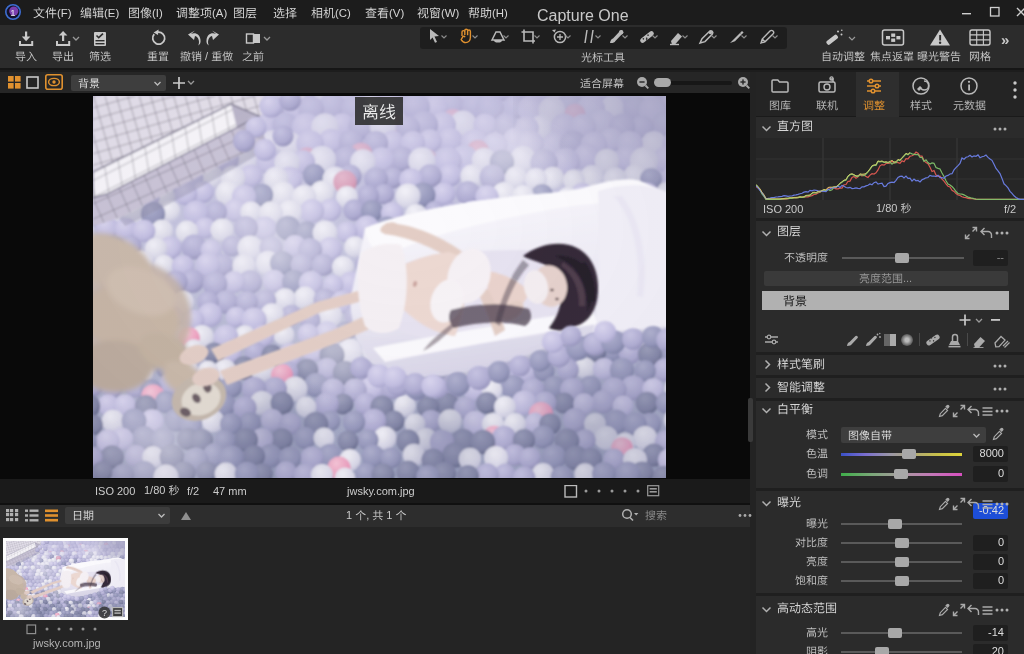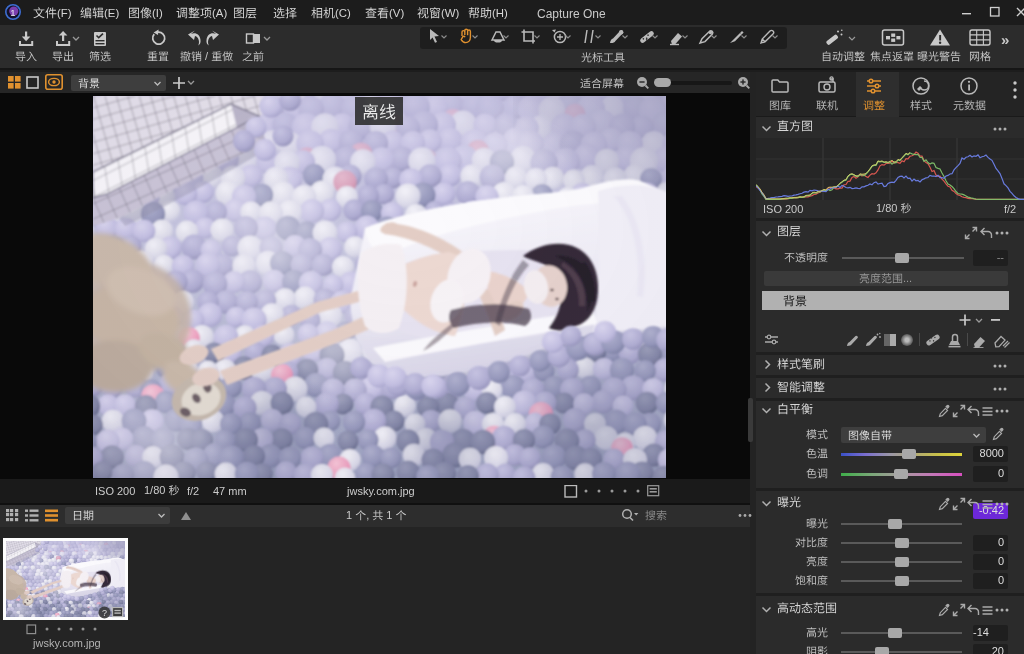--- a/index.html
+++ b/index.html
@@ -61,21 +61,21 @@
 <svg style="position:absolute;left:417.0px;top:6.0px;overflow:visible;z-index:5" width="42.4" height="15.0">
     <use href="#g16" transform="translate(0.0,11.40) scale(0.01200,-0.01200)" fill="#d6d6d6"></use>
     <use href="#g17" transform="translate(12.0,11.40) scale(0.01200,-0.01200)" fill="#d6d6d6"></use>
     <text xml:space="preserve" x="24.0" y="11.40" font-size="11.4" font-family="Liberation Sans, sans-serif" fill="#d6d6d6">(W)</text>
   </svg>
 <svg style="position:absolute;left:468.0px;top:6.0px;overflow:visible;z-index:5" width="39.8" height="15.0">
     <use href="#g18" transform="translate(0.0,11.40) scale(0.01200,-0.01200)" fill="#d6d6d6"></use>
     <use href="#g19" transform="translate(12.0,11.40) scale(0.01200,-0.01200)" fill="#d6d6d6"></use>
     <text xml:space="preserve" x="24.0" y="11.40" font-size="11.4" font-family="Liberation Sans, sans-serif" fill="#d6d6d6">(H)</text>
   </svg>
-<div style="position:absolute;left:537px;top:7px;font-size:12px;color:#c9c9c9;z-index:5">Capture One</div>
+<div style="position:absolute;left:537px;top:7px;font-size:16px;color:#c9c9c9;z-index:5">Capture One</div>
 <svg style="position:absolute;left:958px;top:6px;z-index:6;" width="66" height="14" viewBox="0 0 66 14">
     <rect x="4" y="7" width="9" height="1.4" fill="#cfcfcf"></rect>
     <rect x="32.5" y="1.5" width="8.5" height="8.5" fill="none" stroke="#cfcfcf" stroke-width="1.3"></rect>
     <path d="M59,2 l8,8 M67,2 l-8,8" stroke="#cfcfcf" stroke-width="1.4"></path>
   </svg>
 <svg style="position:absolute;left:16px;top:29px;z-index:6;" width="20" height="20" viewBox="0 0 20 20">
     <rect x="9" y="2.5" width="2.2" height="6" fill="#c9c9c9"></rect>
     <path d="M5.8,7.5 h8.6 L10.1,12.2 Z" fill="#c9c9c9"></path>
     <path d="M4,12 v4 h12.2 v-4" stroke="#c9c9c9" stroke-width="2" fill="none"></path>
   </svg>
@@ -1674,21 +1674,21 @@
 <svg style="position:absolute;left:938px;top:497px;z-index:6;" width="14" height="14" viewBox="0 0 14 14">
     <path d="M1.5,12.5 l0.8,-2.8 L7.5,4.4 l2,2 L4.3,11.7 Z" fill="none" stroke="#aaa" stroke-width="1.2"></path>
     <path d="M7.3,2.6 l1.4,-1.4 a1.3,1.3 0 0 1 2.3,2.3 l-1.4,1.4 Z" fill="#aaa"></path>
   </svg>
 <svg style="position:absolute;left:806.0px;top:517.0px;overflow:visible;z-index:5" width="22.0" height="13.8">
     <use href="#g41" transform="translate(0.0,10.45) scale(0.01100,-0.01100)" fill="#c2c2c2"></use>
     <use href="#g31" transform="translate(11.0,10.45) scale(0.01100,-0.01100)" fill="#c2c2c2"></use>
   </svg>
 <div style="position:absolute;left:841px;top:523px;width:121px;height:2px;z-index:5;background:#5a5a5a"></div>
 <div style="position:absolute;left:888px;top:519px;width:14px;height:10px;z-index:6;background:#a8a8a8;border-radius:2px"></div>
-<div style="position:absolute;left:973px;top:503px;width:35px;height:16px;z-index:5;background:#6d28d9;border-radius:2px">
+<div style="position:absolute;left:973px;top:503px;width:35px;height:16px;z-index:5;background:#1d4ed8;border-radius:2px">
     <div style="text-align:right;font-size:11px;color:#dddddd;padding:1px 4px 0 0">-0.42</div>
   </div>
 <svg style="position:absolute;left:795.0px;top:536.0px;overflow:visible;z-index:5" width="33.0" height="13.8">
     <use href="#g88" transform="translate(0.0,10.45) scale(0.01100,-0.01100)" fill="#c2c2c2"></use>
     <use href="#g89" transform="translate(11.0,10.45) scale(0.01100,-0.01100)" fill="#c2c2c2"></use>
     <use href="#g73" transform="translate(22.0,10.45) scale(0.01100,-0.01100)" fill="#c2c2c2"></use>
   </svg>
 <div style="position:absolute;left:841px;top:542px;width:121px;height:2px;z-index:5;background:#5a5a5a"></div>
 <div style="position:absolute;left:895px;top:538px;width:14px;height:10px;z-index:6;background:#a8a8a8;border-radius:2px"></div>
 <div style="position:absolute;left:973px;top:535px;width:35px;height:16px;z-index:5;background:#1f1f1f;border-radius:2px">
@@ -1744,21 +1744,21 @@
     <path d="M1.5,12.5 l0.8,-2.8 L7.5,4.4 l2,2 L4.3,11.7 Z" fill="none" stroke="#aaa" stroke-width="1.2"></path>
     <path d="M7.3,2.6 l1.4,-1.4 a1.3,1.3 0 0 1 2.3,2.3 l-1.4,1.4 Z" fill="#aaa"></path>
   </svg>
 <svg style="position:absolute;left:806.0px;top:626.0px;overflow:visible;z-index:5" width="22.0" height="13.8">
     <use href="#g92" transform="translate(0.0,10.45) scale(0.01100,-0.01100)" fill="#c2c2c2"></use>
     <use href="#g31" transform="translate(11.0,10.45) scale(0.01100,-0.01100)" fill="#c2c2c2"></use>
   </svg>
 <div style="position:absolute;left:841px;top:632px;width:121px;height:2px;z-index:5;background:#5a5a5a"></div>
 <div style="position:absolute;left:888px;top:628px;width:14px;height:10px;z-index:6;background:#a8a8a8;border-radius:2px"></div>
 <div style="position:absolute;left:973px;top:625px;width:35px;height:16px;z-index:5;background:#1f1f1f;border-radius:2px">
-    <div style="text-align:left;font-size:11px;color:#dddddd;padding:1px 4px 0 0">-14</div>
+    <div style="text-align:right;font-size:11px;color:#dddddd;padding:1px 4px 0 0">-14</div>
   </div>
 <svg style="position:absolute;left:806.0px;top:645.0px;overflow:visible;z-index:5" width="22.0" height="13.8">
     <use href="#g94" transform="translate(0.0,10.45) scale(0.01100,-0.01100)" fill="#c2c2c2"></use>
     <use href="#g95" transform="translate(11.0,10.45) scale(0.01100,-0.01100)" fill="#c2c2c2"></use>
   </svg>
 <div style="position:absolute;left:841px;top:651px;width:121px;height:2px;z-index:5;background:#5a5a5a"></div>
 <div style="position:absolute;left:875px;top:647px;width:14px;height:10px;z-index:6;background:#a8a8a8;border-radius:2px"></div>
 <div style="position:absolute;left:973px;top:644px;width:35px;height:16px;z-index:5;background:#1f1f1f;border-radius:2px">
     <div style="text-align:right;font-size:11px;color:#dddddd;padding:1px 4px 0 0">20</div>
   </div>

